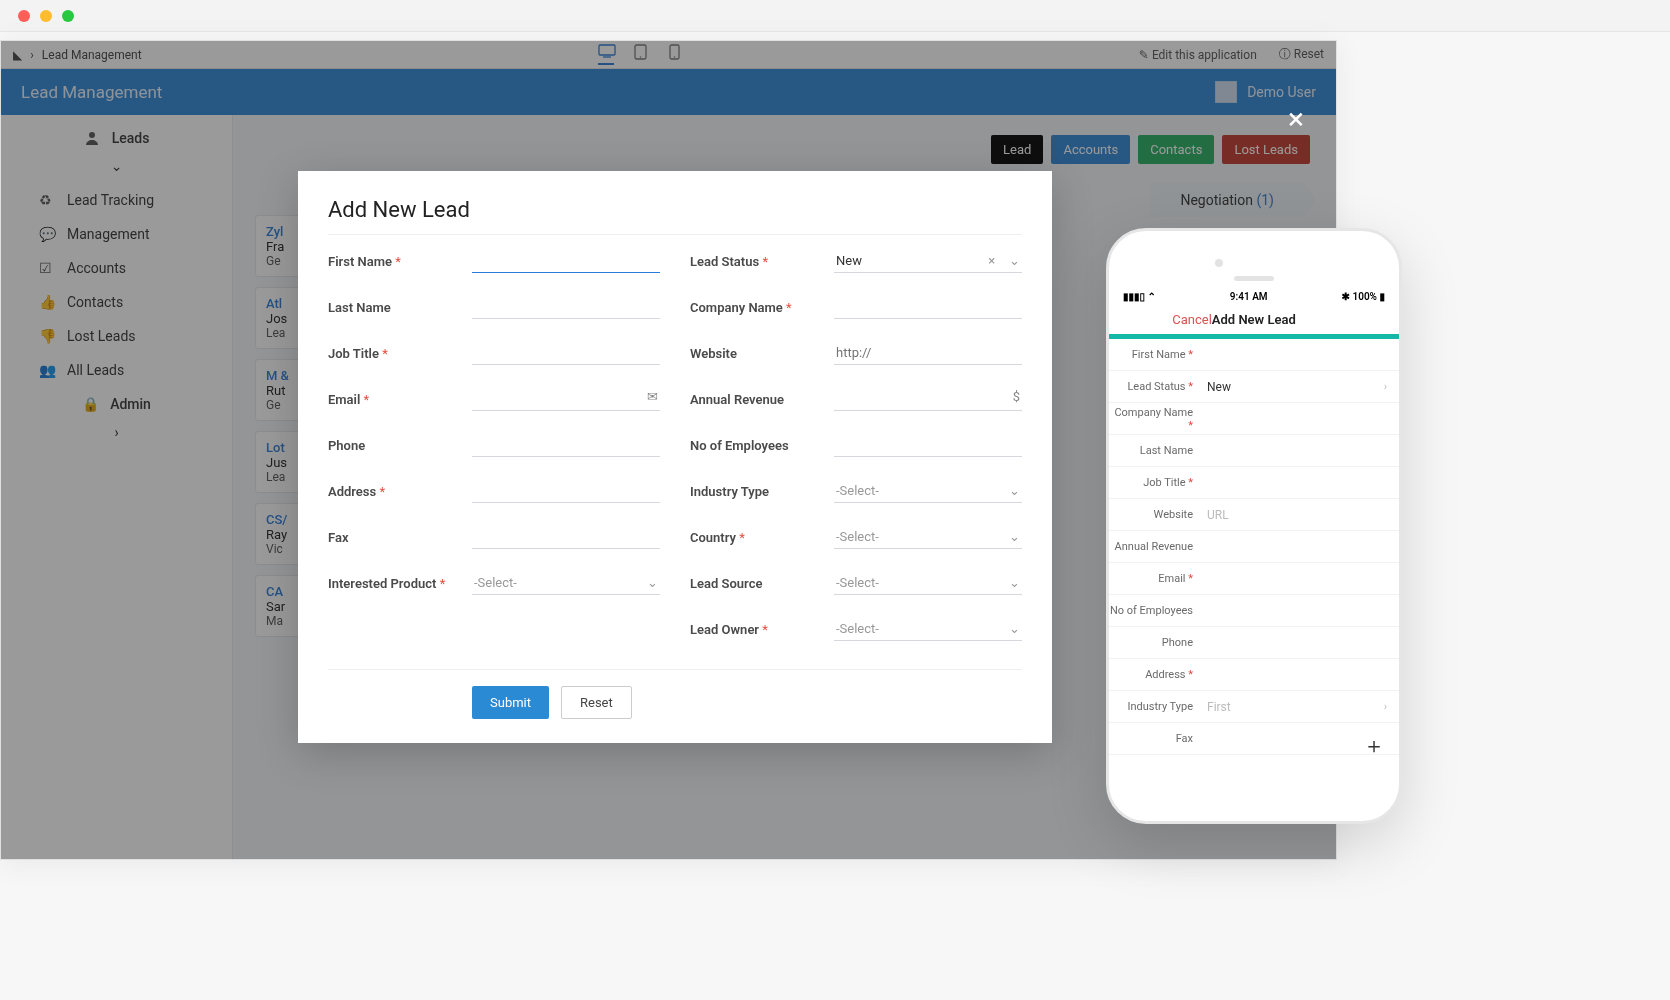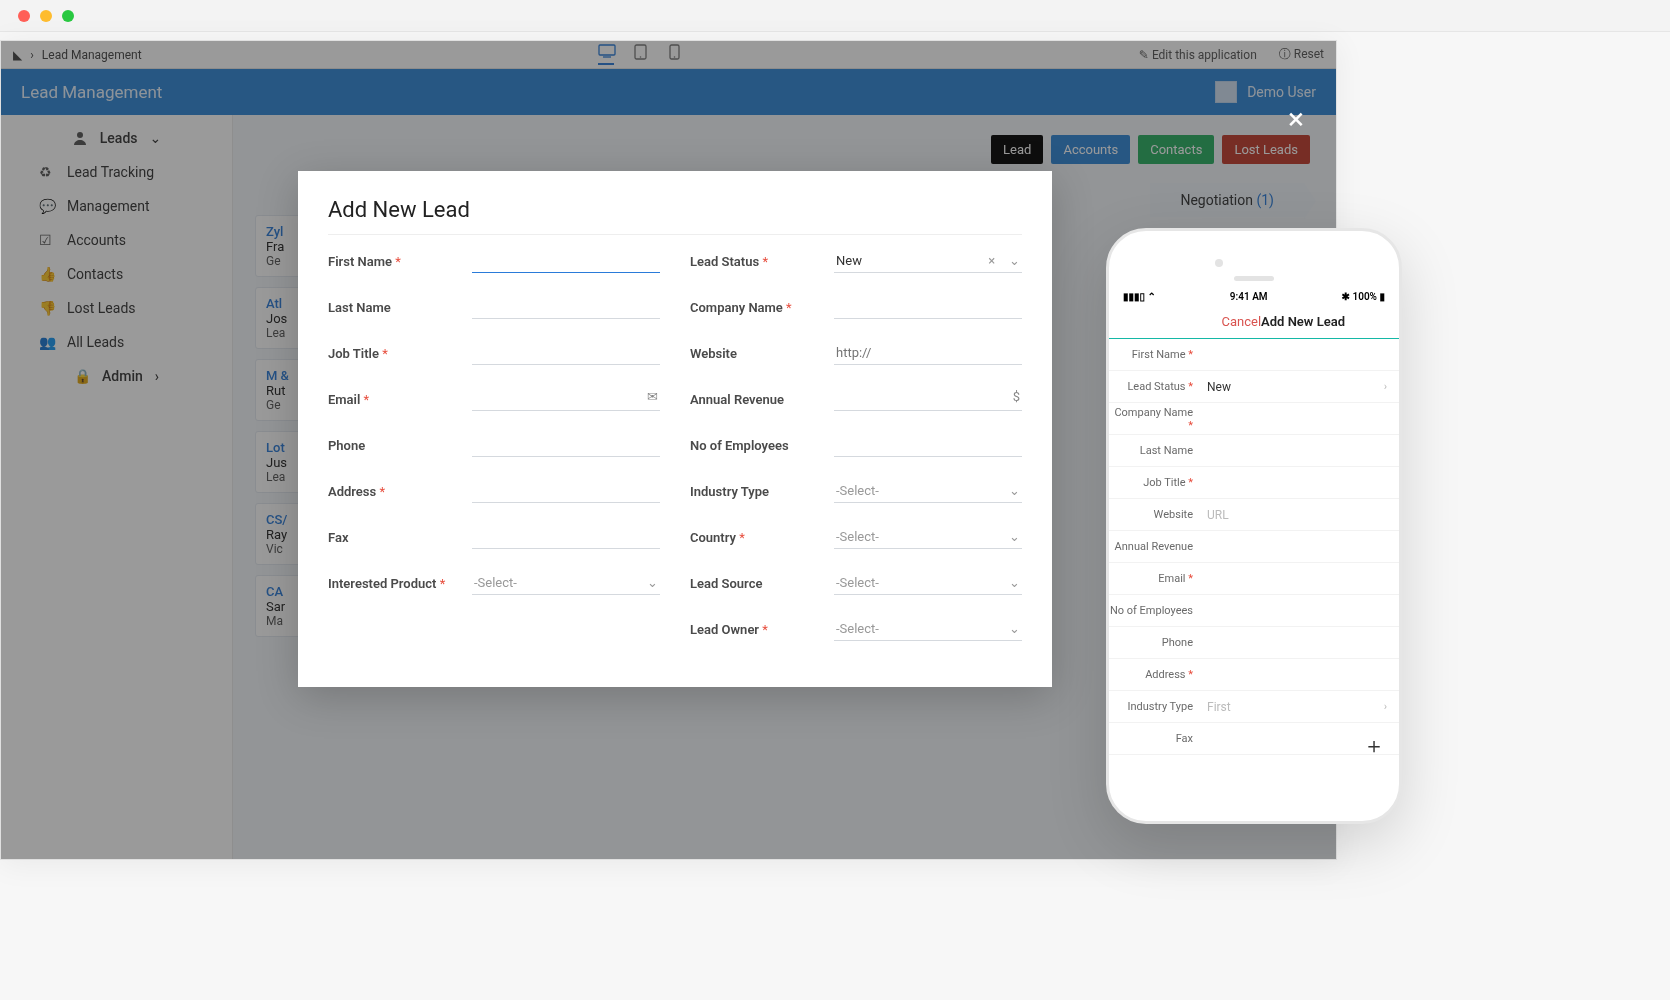--- a/index.html
+++ b/index.html
@@ -30,21 +30,21 @@
   .device-active { color:#2a7bd9; border-bottom:2px solid #2a7bd9; padding-bottom:2px; }
   .app-toolbar .right-tools { display:flex; gap:22px; align-items:center; color:#555; }
 
   .brandbar { height:46px; background:#2f86d6; color:#e8f2fd; display:flex; align-items:center; justify-content:space-between; padding:0 20px; font-size:17px; }
   .brandbar .user { display:flex; align-items:center; gap:10px; font-size:14px; }
   .avatar { width:22px; height:22px; background:#cfe1f3; border:1px solid #bcd4ed; }
 
   .workspace { display:flex; height:calc(100% - 28px - 46px); }
   .sidebar { width:232px; border-right:1px solid #eaeaea; font-size:14px; color:#333; padding-top:6px; }
   .side-item { display:flex; align-items:center; gap:12px; padding:9px 18px; cursor:pointer; }
-  .side-item.head { font-weight:500; justify-content:center; }
+  .side-item.head { font-weight:500; justify-content:space-between;flex-direction:column; }
   .side-item svg, .side-item .ic { width:16px; height:16px; color:#555; flex:none; }
   .side-sub { padding-left:38px; }
 
   .main { flex:1; background:#f3f6f9; position:relative; padding:26px; }
   .action-btns { position:absolute; right:26px; top:20px; display:flex; gap:8px; }
   .action-btns button { border:none; color:#fff; font-size:13px; padding:7px 12px; border-radius:2px; cursor:pointer; }
   .pipeline { position:absolute; right:32px; top:68px; display:flex; align-items:center; gap:0; }
   .pipe-stage { background:#eef4fa; color:#333; font-size:14px; padding:9px 30px; position:relative; }
   .pipe-stage::after {
     content:""; position:absolute; right:-12px; top:0; width:0;height:0;
@@ -83,21 +83,21 @@
   
   .phone {
     position:absolute; left:1106px; top:228px; width:296px; height:596px;
     background:#fff; border-radius:40px; border:3px solid #e6e6e6;
     box-shadow:0 20px 60px rgba(0,0,0,.15); overflow:hidden;
   }
   .phone-top { height:56px; display:flex; flex-direction:column; align-items:center; justify-content:flex-end; padding-bottom:4px; }
   .speaker { width:40px; height:5px; background:#e3e3e3; border-radius:3px; margin-bottom:2px;}
   .camdot { position:absolute; top:28px; left:106px; width:8px;height:8px;border-radius:50%;background:#e3e3e3;}
   .phone-status { height:18px; display:flex; justify-content:space-between; align-items:center; font-size:10px; font-weight:600; padding:0 14px; }
-  .phone-nav { height:34px; display:flex; align-items:center; justify-content:flex-end; padding:0 14px; font-size:13px; border-bottom:1px solid #14b8a6; }
+  .phone-nav { height:34px; display:flex; align-items:center; justify-content:center; padding:0 14px; font-size:13px; border-bottom:5px solid #14b8a6; }
   .phone-nav .cancel { color:#d9534f; }
   .phone-nav .title { font-weight:600; color:#222; }
   .phone-form { padding:0 0 0 0; }
   .pf-row { display:flex; align-items:center; height:32px; font-size:11px; border-bottom:1px solid #f2f2f2; }
   .pf-row label { width:94px; text-align:right; color:#6a6a6a; padding-right:10px; }
   .pf-row label.req::after { content:" *"; color:#e74c3c; }
   .pf-row .val { flex:1; color:#333; padding-left:4px; font-size:12px; }
   .pf-row .ph { color:#bbb; }
   .pf-row .chev { color:#bbb; padding-right:12px; }
   .plus-fab { position:absolute; right:14px; bottom:60px; font-size:22px; color:#333; }
@@ -359,20 +359,24 @@
         <div class="field">
           <label class="req">Lead Owner</label>
           <div class="ctl">
             <div class="select ">
               <span>-Select-</span>
               <span>⌄</span>
             </div>
           </div>
         </div>
       </div>
+    <div class="actions">
+      <button class="btn-primary">Submit</button>
+      <button class="btn-secondary">Reset</button>
+    </div>
   </div>
 </div>
 
 <div class="phone">
   <div class="phone-top">
     <div class="camdot"></div>
     <div class="speaker"></div>
   </div>
   <div class="phone-status">
     <span>▮▮▮▯ ⌃</span>

